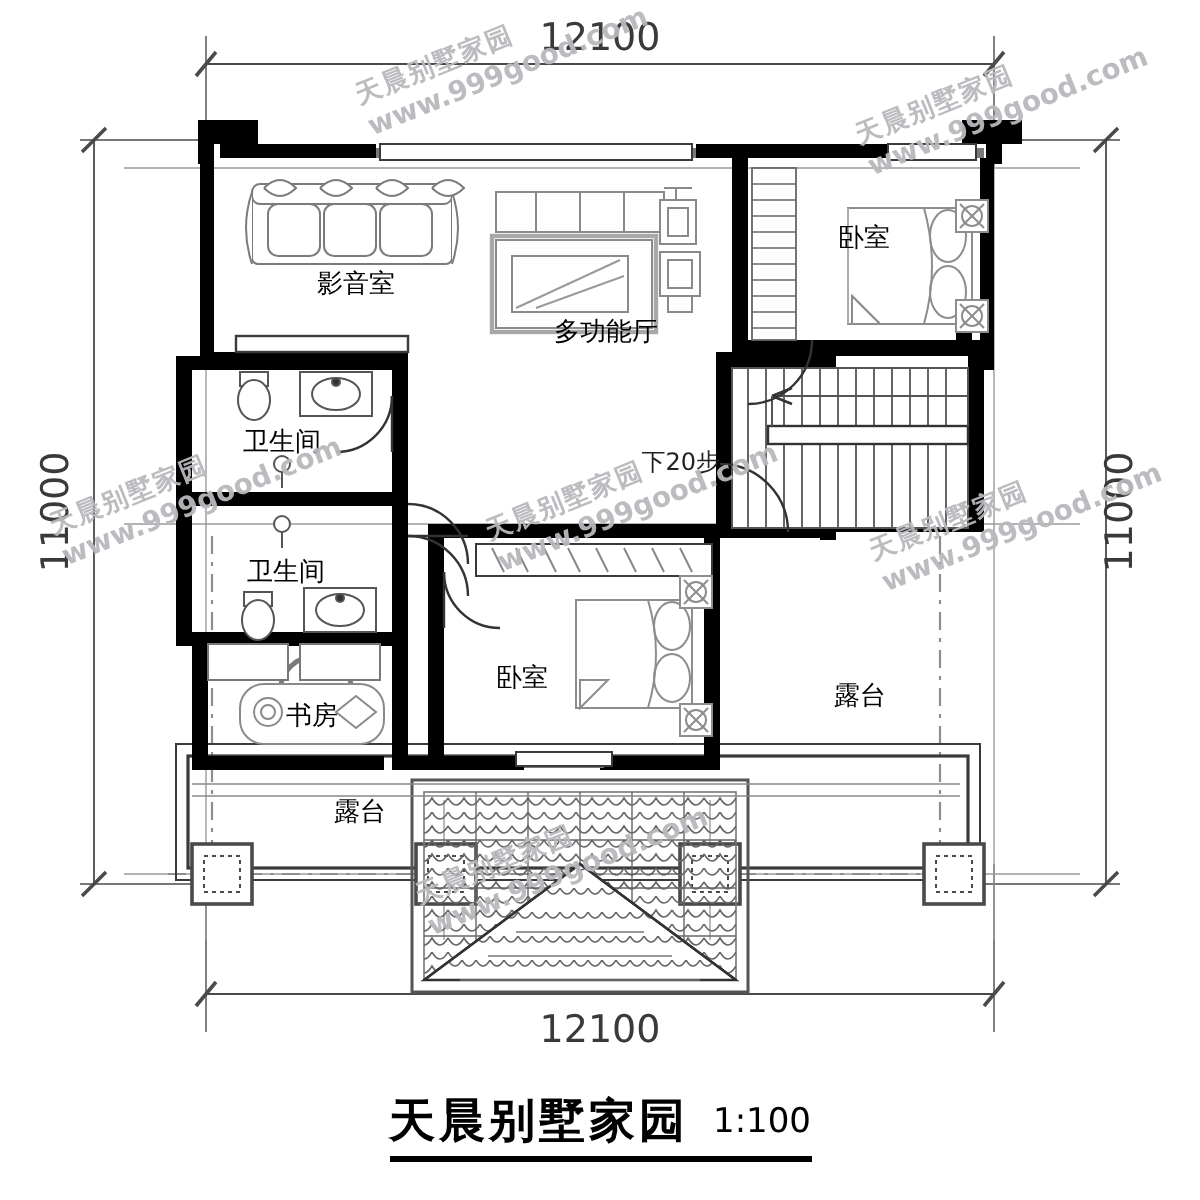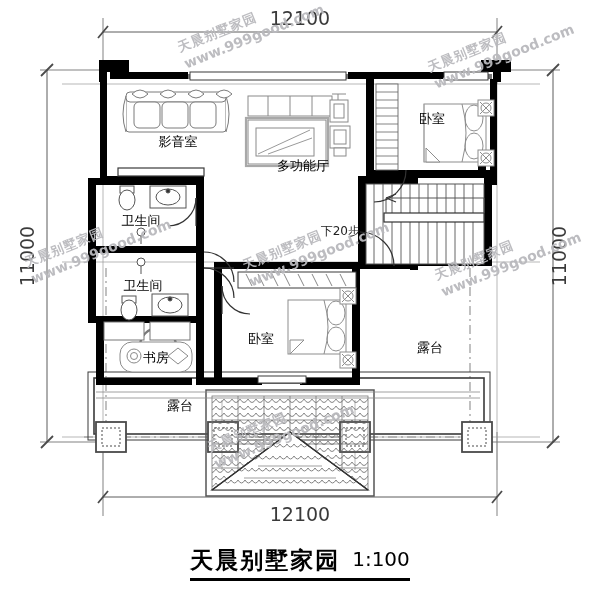--- a/index.html
+++ b/index.html
@@ -9,21 +9,21 @@
   svg{display:block;}
   .wm{position:absolute;pointer-events:none;color:#b9b9bd;
       font-family:"DejaVu Sans","Liberation Sans",sans-serif;
       white-space:nowrap;transform-origin:left top;opacity:.95;}
   .wm .l1{font-size:13px;letter-spacing:1px;font-weight:bold;}
   .wm .l2{font-size:14px;letter-spacing:0px;font-weight:bold;}
   .titlewrap{position:absolute;left:0;top:545px;width:600px;text-align:center;}
   .ttl{display:inline-block;}
   .ttl .cn{font-size:23px;font-weight:bold;letter-spacing:2px;color:#000;
            font-family:"DejaVu Sans","Liberation Sans",sans-serif;}
-  .ttl .sc{font-size:20px;color:#000;margin-left:12px;vertical-align:2px;
+  .ttl .sc{font-size:17px;color:#000;margin-left:12px;vertical-align:2px;
            font-family:"DejaVu Sans","Liberation Sans",sans-serif;}
   .ttl .rule{height:3px;background:#000;margin-top:2px;}
 </style>
 </head>
 <body>
 
 <div id="stage">
 
   <svg width="600" height="600" viewBox="0 0 600 600">
 

